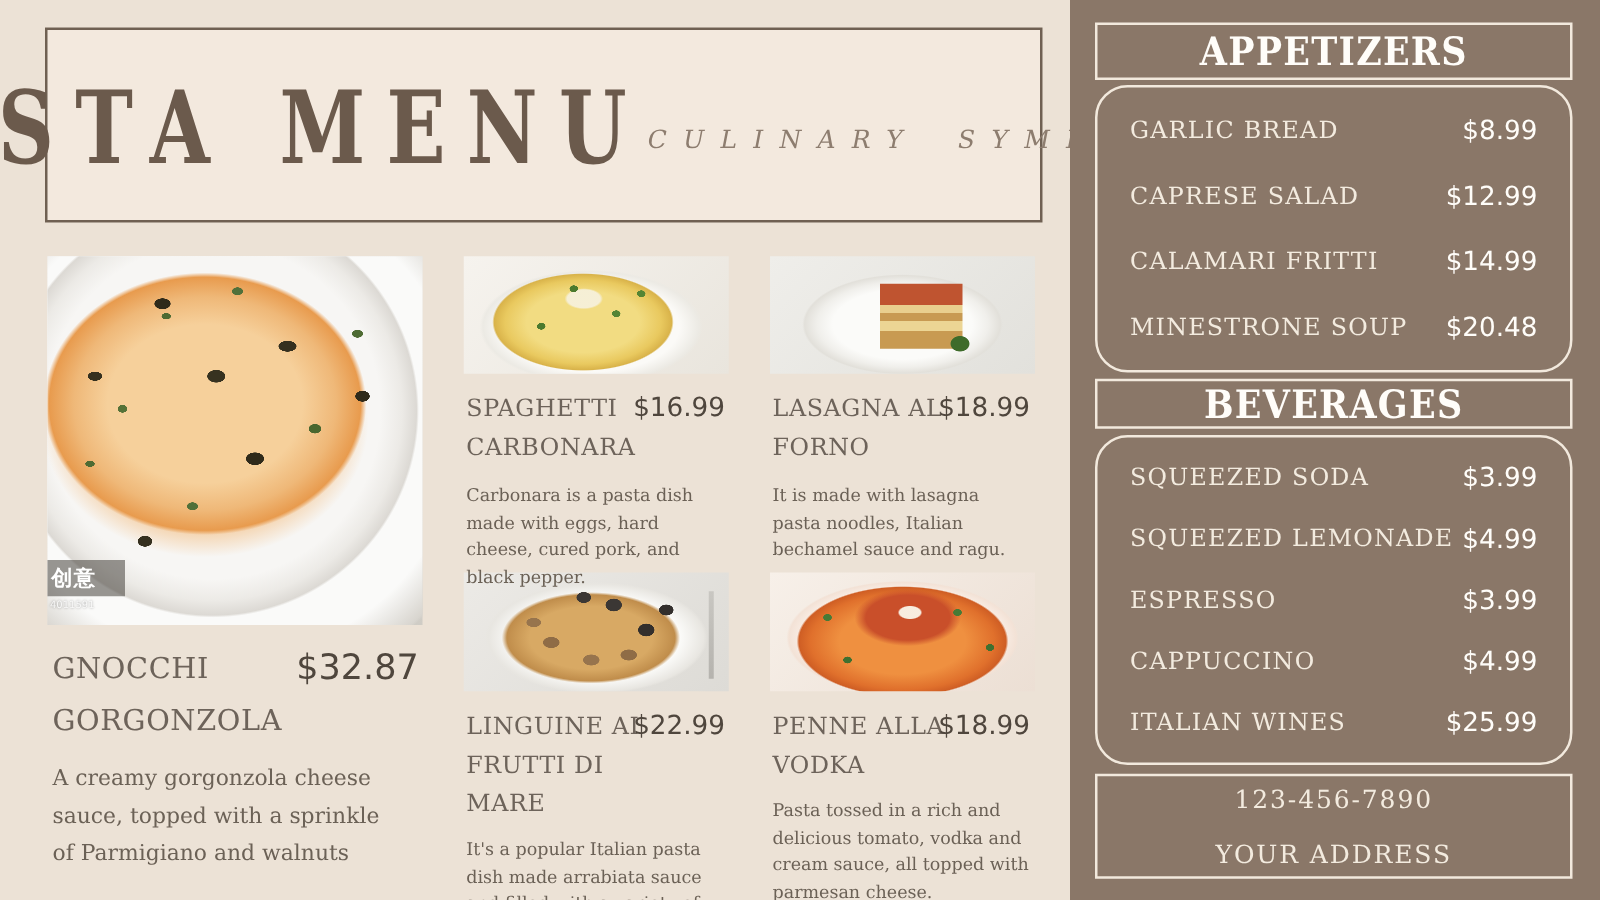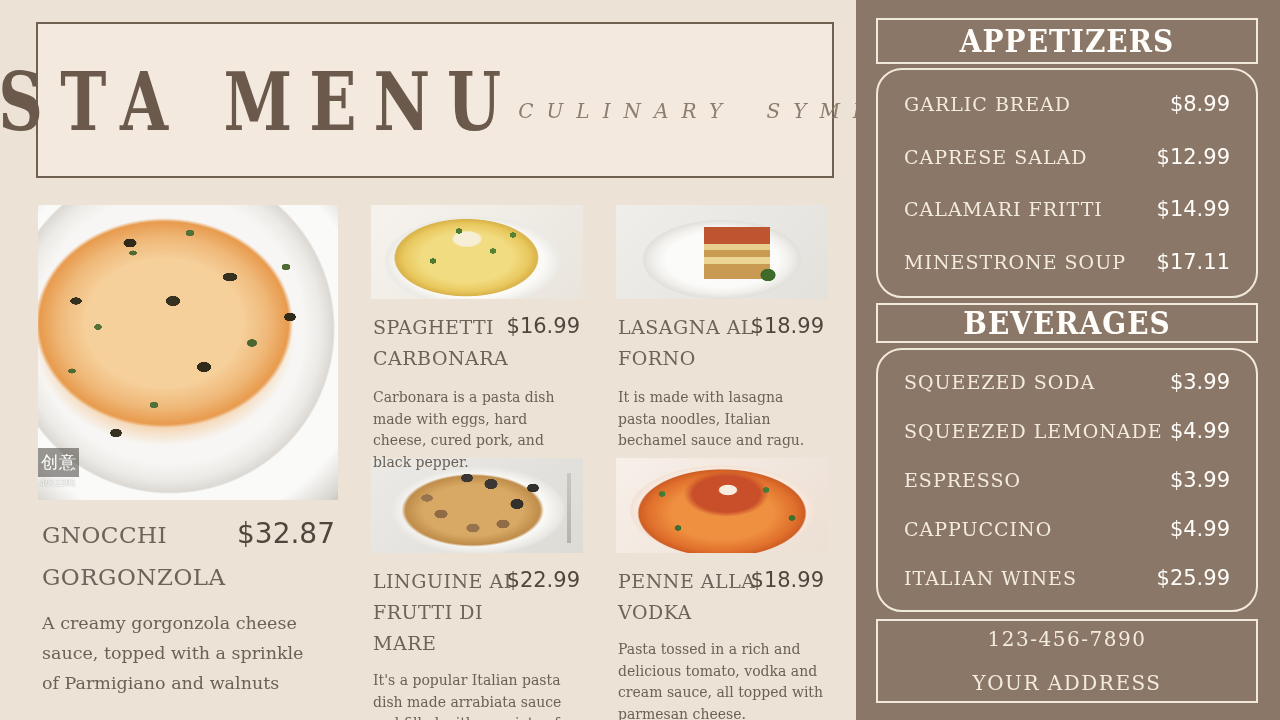--- a/index.html
+++ b/index.html
@@ -81,21 +81,21 @@
       radial-gradient(5px 4px at 46px 36px, #477a36 65%, transparent 72%),
       radial-gradient(14px 8px at 112px 32px, rgba(250,245,233,.95) 60%, transparent 70%),
       radial-gradient(ellipse 56px 30px at 52% 38%, #c94f2a 0 60%, transparent 76%),
       radial-gradient(ellipse 92px 48px at 50% 58%, #ef9040 0 55%, #e0702c 80%, #cf5e24 90%, transparent 92%),
       radial-gradient(ellipse 102px 50px at 50% 55%, #fdf5ef 0 72%, #f3e2d6 89%, transparent 91%),
       linear-gradient(135deg,#f7f0e9,#ecdfd4);}
 
   .watermark{position:absolute;left:0;bottom:12px;color:#fff;
     font-family:"DejaVu Sans", sans-serif;}
   .watermark .wm-logo{display:inline-block;background:rgba(70,66,60,.55);
-    font-size:17px;font-weight:normal;padding:3px 2px 3px 3px;letter-spacing:1px;margin-top:44px;}
+    font-size:17px;font-weight:bold;padding:3px 23px 3px 3px;letter-spacing:1px;margin-top:44px;}
   .watermark .wm-code{display:block;font-size:8px;color:rgba(255,255,255,.85);
     text-shadow:0 0 2px rgba(0,0,0,.4);padding-left:2px;margin-top:2px;}
 
   .dish{position:absolute;color:var(--name-ink);}
   .dish .dish-name{letter-spacing:.5px;}
   .dish .dish-price{position:absolute;top:0;right:0;color:var(--price-ink);
     font-family:"DejaVu Sans", sans-serif;font-weight:500;}
   .dish .dish-desc{color:var(--desc-ink);}
   .dish-gnocchi{left:42px;top:514px;width:293px;}
   .dish-gnocchi .dish-name{font-size:23px;line-height:42px;width:235px;}
@@ -195,21 +195,21 @@
       <div class="p-row">
         <span class="p-name">CAPRESE SALAD</span>
         <span class="p-price">$12.99</span>
       </div>
       <div class="p-row">
         <span class="p-name">CALAMARI FRITTI</span>
         <span class="p-price">$14.99</span>
       </div>
       <div class="p-row">
         <span class="p-name">MINESTRONE SOUP</span>
-        <span class="p-price">$17.11</span>
+        <span class="p-price">$20.48</span>
       </div>
     </div>
 
     <div class="pbox sec-header box-c">
       <span>BEVERAGES</span>
     </div>
 
     <div class="pbox sec-items box-d">
       <div class="p-row">
         <span class="p-name">SQUEEZED SODA</span>

